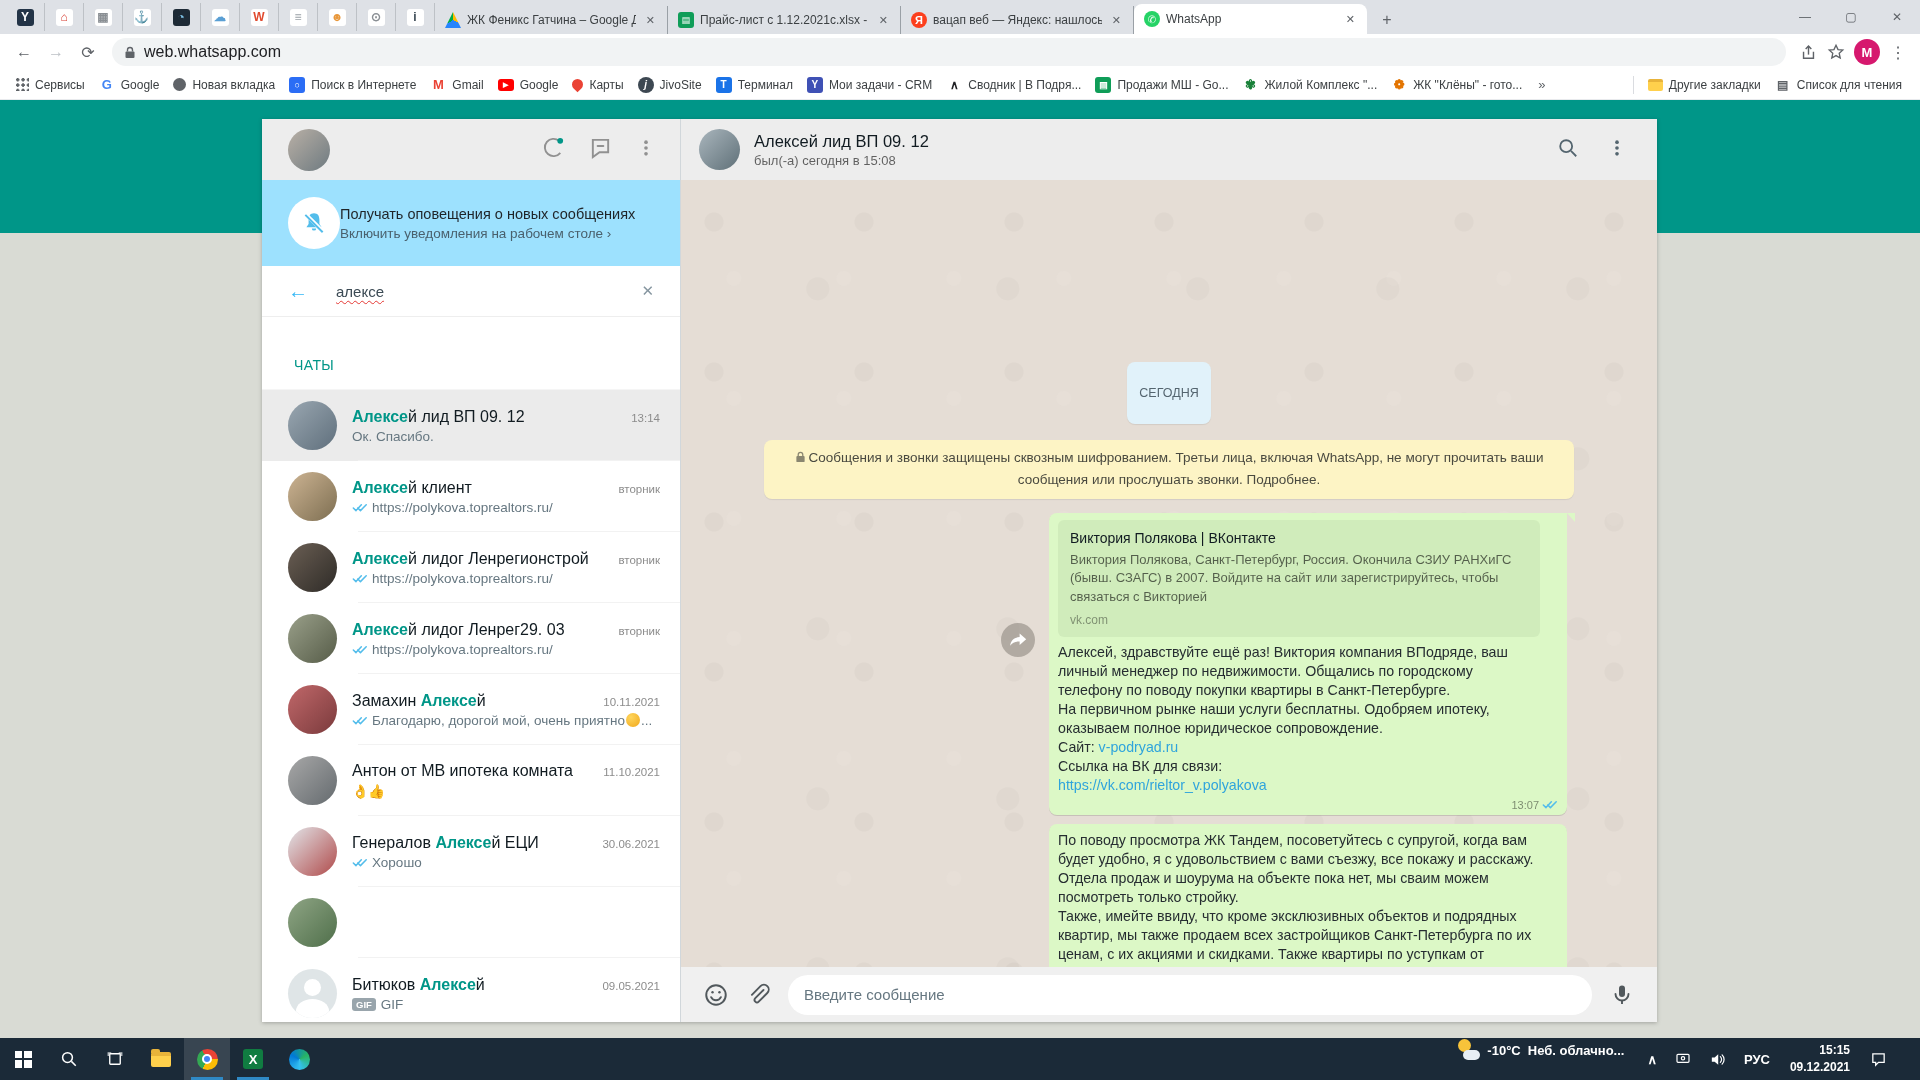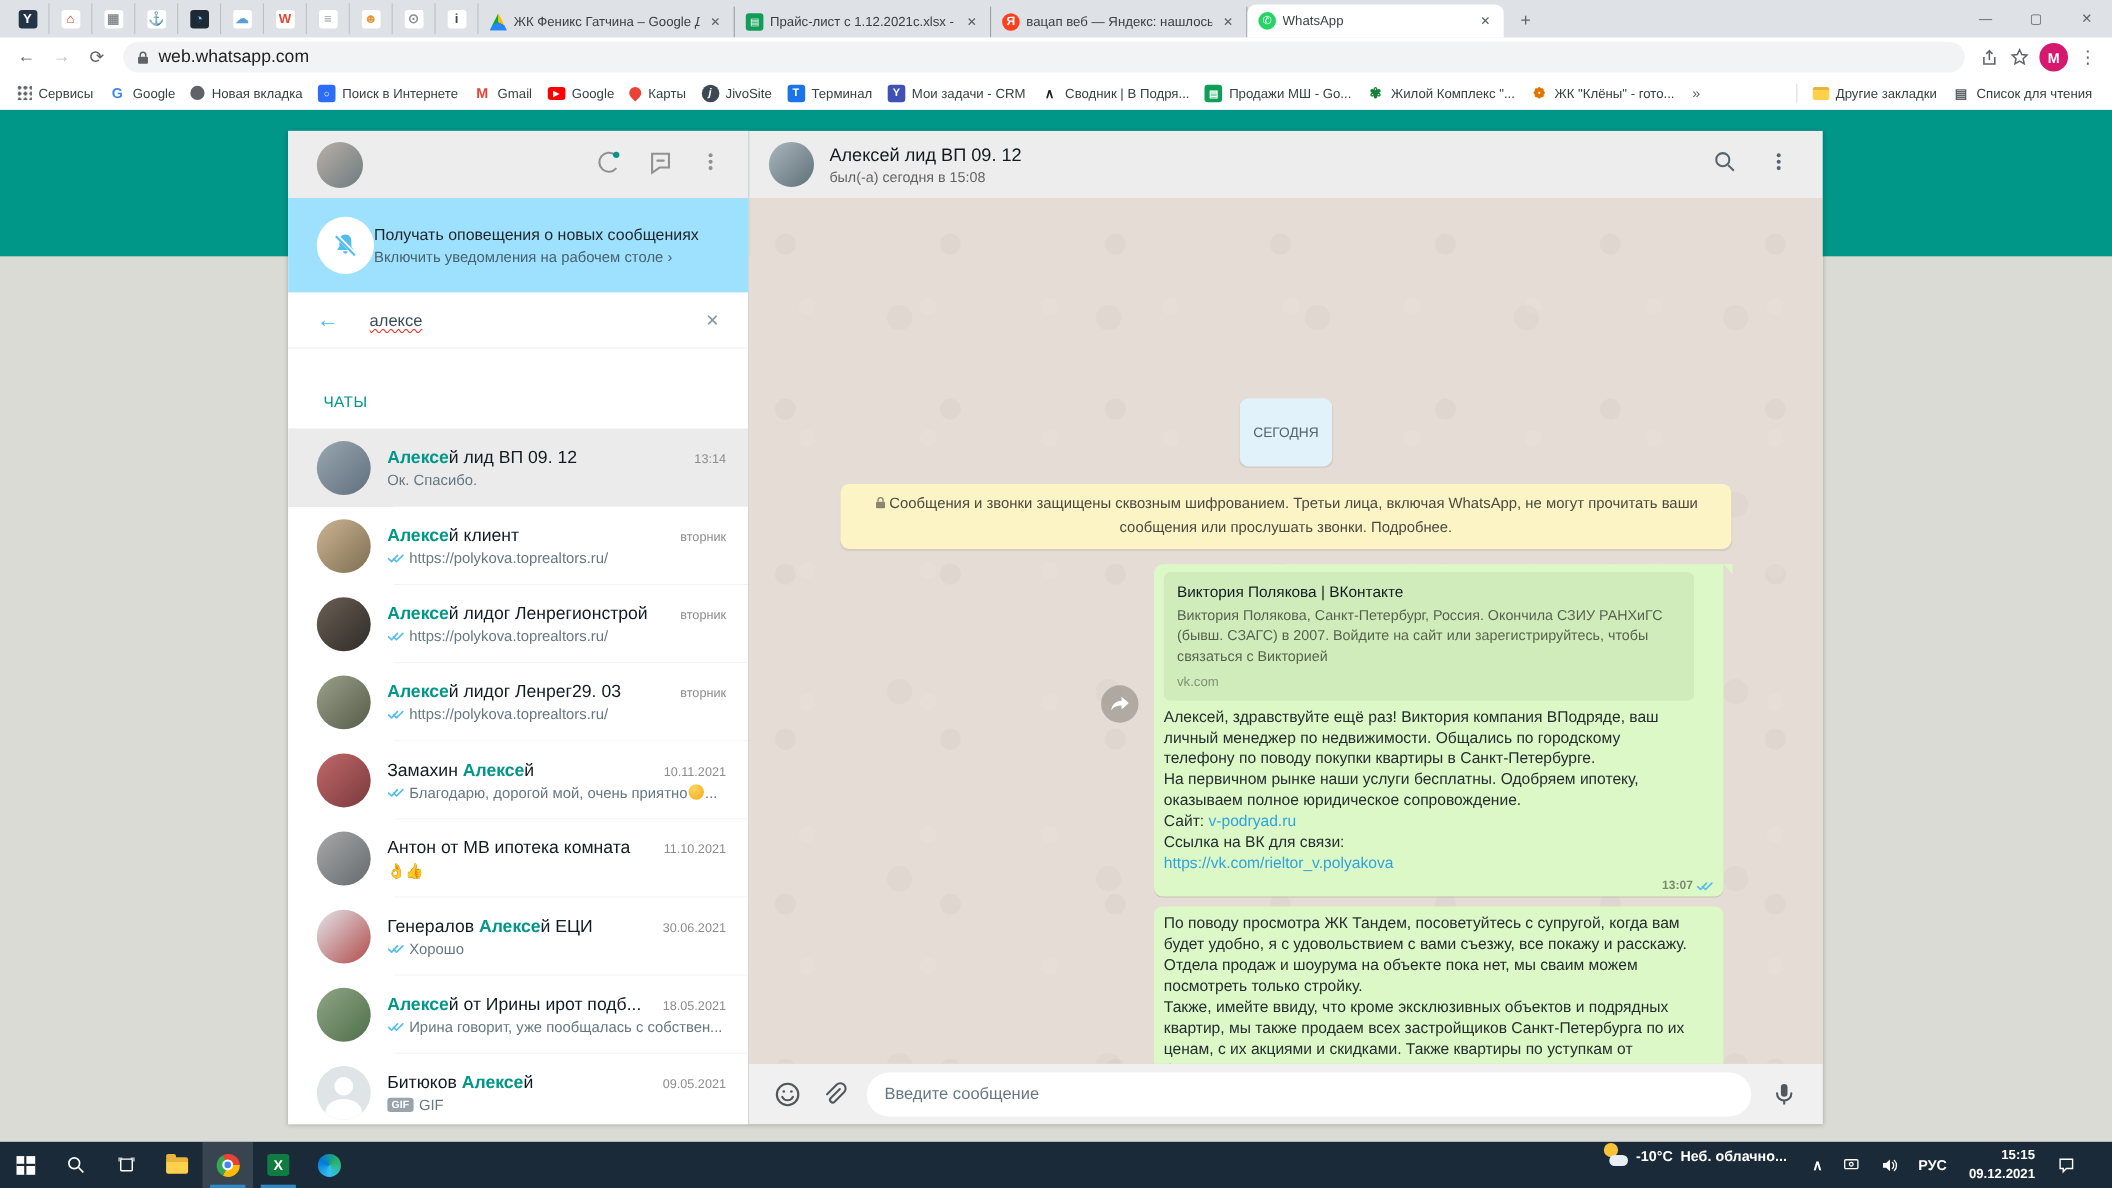--- a/index.html
+++ b/index.html
@@ -125,21 +125,21 @@
   .bubble.out { background:#dcf8c6; max-width:518px; width:518px; padding:7px 27px 20px 9px; }
   .bubble.out.tail { border-top-right-radius:0; }
   .bubble.out.tail::after { content:""; position:absolute; top:0; right:-8px; width:0; height:0; border:9px solid transparent; border-top-color:#dcf8c6; border-right-width:0; border-left-width:8px; }
   .fwd-btn { position:absolute; left:-48px; top:110px; width:34px; height:34px; border-radius:50%; background:rgba(125,120,112,.5); display:flex; align-items:center; justify-content:center; }
   .link-preview { background:#d0ecbb; border-radius:6px; padding:10px 12px; margin-bottom:6px; }
   .lp-title { font-size:14px; color:#111b21; }
   .lp-desc { font-size:13px; color:#00000099; margin-top:5px; line-height:1.45; }
   .lp-domain { font-size:12px; color:#00000066; margin-top:6px; }
   .msgbody { font-size:14.2px; line-height:19px; color:#262d31; word-wrap:break-word; }
   .msgbody .link { color:#2fa4dc; }
-  .meta { position:absolute; right:9px; bottom:4px; display:flex; align-items:center; gap:3px;font-weight:bold; }
+  .meta { position:absolute; right:9px; bottom:4px; display:flex; align-items:flex-start; gap:3px; }
   .meta-time { font-size:11px; color:rgba(0,0,0,.45); }
 
   .ch-footer { height:55px; background:#f0f0f0; display:flex; align-items:center; padding:0 17px; flex:none; gap:6px; }
   .ft-icon { color:#51585c; display:flex; align-items:center; justify-content:center; width:36px; height:36px; }
   .msg-input { flex:1; height:40px; background:#fff; border:none; outline:none; border-radius:21px; padding:0 16px; font-size:15px; font-family:"Liberation Sans",sans-serif; color:#111b21; margin:0 6px; }
   .msg-input::placeholder { color:#667781; }
 
   
   .watermark { position:absolute; left:1396px; top:844px; z-index:40; pointer-events:none; color:rgba(120,120,120,.62); }
   .wm1 { font-size:21px; }
@@ -505,35 +505,20 @@
                       <path d="M1.5 6.5 L4.5 9.5 L10.5 3"></path>
                       <path d="M6.5 6.5 L9.5 9.5 L16 3"></path>
                     </svg>
                   </span>
                   <span>Хорошо</span>
                 </div>
               </div>
             </div>
             <div class="chat-item">
               <div class="ci-avatar" style="background: linear-gradient(135deg, rgb(143, 165, 133), rgb(79, 111, 74));"></div>
-              <div class="ci-main">
-                <div class="ci-row1">
-                  <span class="ci-name"><span class="hl">Алексе</span><span>й от Ирины ирот подб...</span></span>
-                  <span class="ci-time">18.05.2021</span>
-                </div>
-                <div class="ci-row2">
-                  <span class="checks">
-                    <svg width="16" height="11" viewBox="0 0 18 12" fill="none" stroke="#53bdeb" stroke-width="1.7" stroke-linecap="round" stroke-linejoin="round">
-                      <path d="M1.5 6.5 L4.5 9.5 L10.5 3"></path>
-                      <path d="M6.5 6.5 L9.5 9.5 L16 3"></path>
-                    </svg>
-                  </span>
-                  <span>Ирина говорит, уже пообщалась с собствен...</span>
-                </div>
-              </div>
             </div>
             <div class="chat-item">
               <div class="ci-avatar avatar-default"></div>
               <div class="ci-main">
                 <div class="ci-row1">
                   <span class="ci-name"><span>Битюков </span><span class="hl">Алексе</span><span>й</span></span>
                   <span class="ci-time">09.05.2021</span>
                 </div>
                 <div class="ci-row2">
                   <span class="gif-badge">GIF</span>

